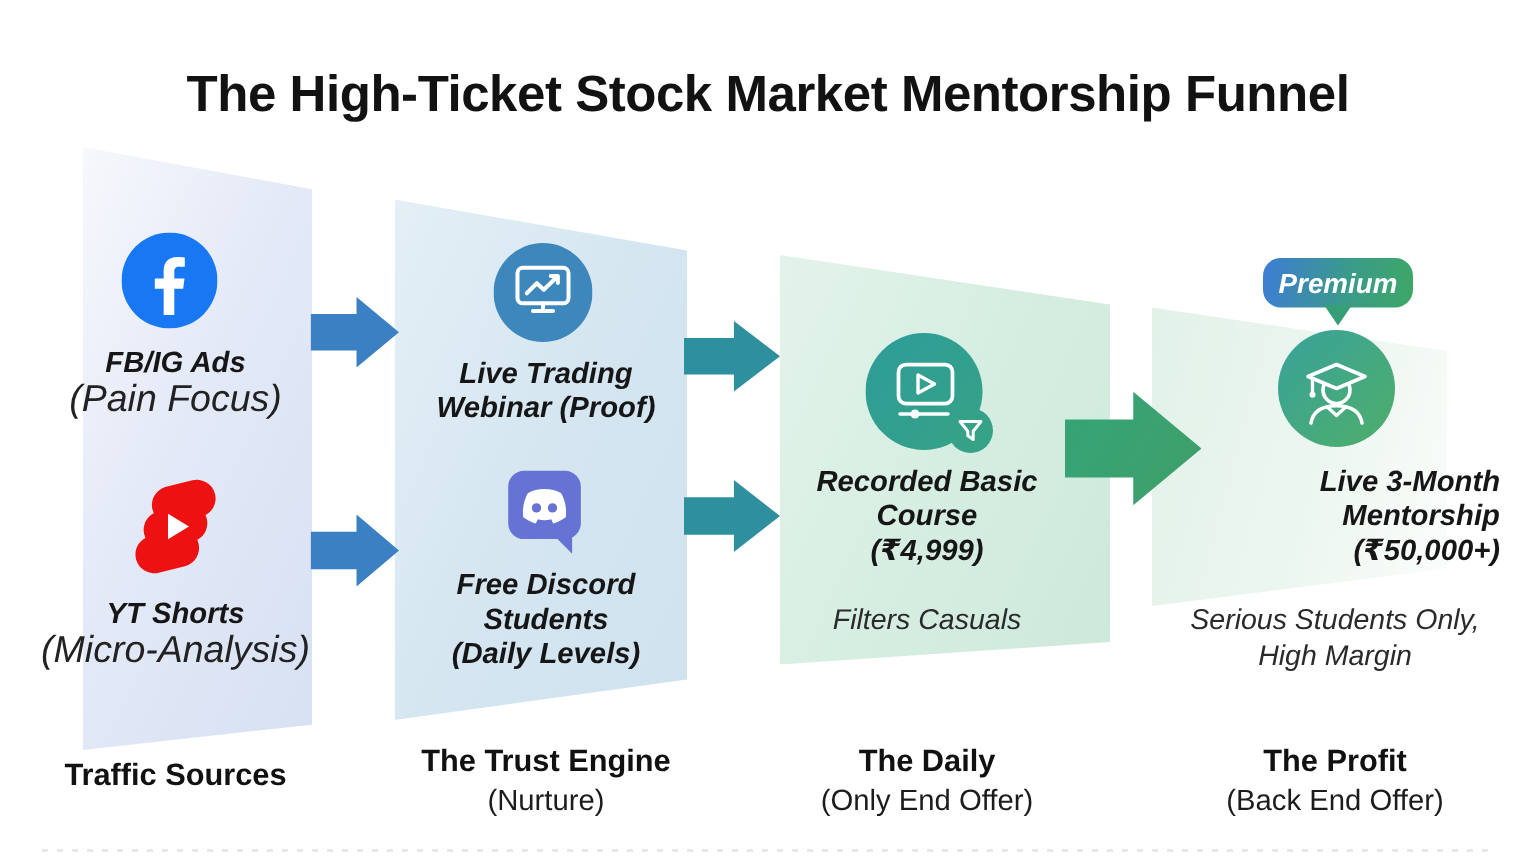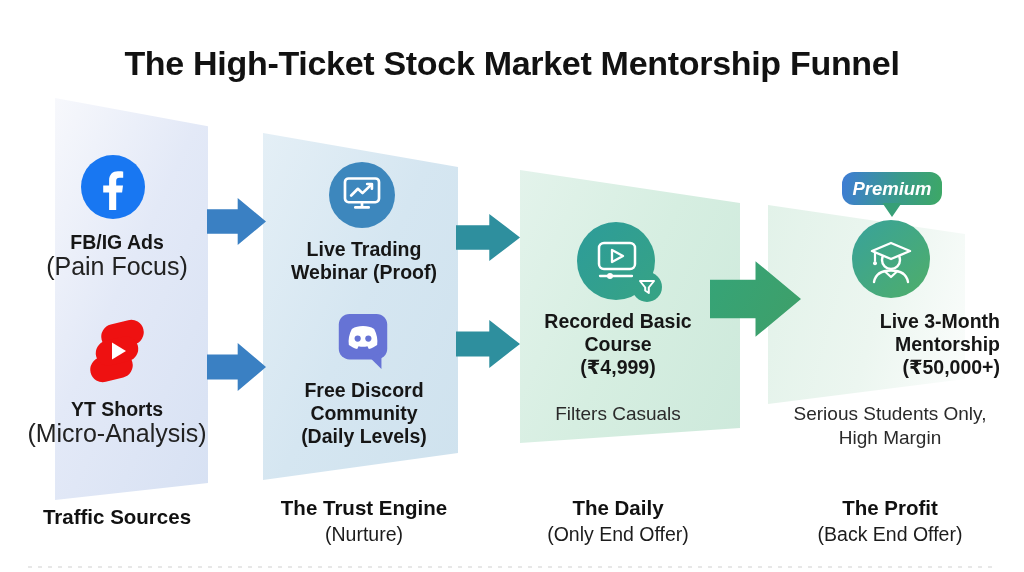--- a/index.html
+++ b/index.html
@@ -21,21 +21,21 @@
   .panel4{left:768px;top:205px;width:197px;height:199px;
     background:linear-gradient(105deg,#e2f2e9 0%,#ecf6f0 55%,#fbfdfc 100%);
     clip-path:polygon(0 0,100% 14.6%,100% 87.4%,0 100%);}
 
   .arrow{position:absolute;clip-path:polygon(0 26%,52% 26%,52% 4%,100% 50%,52% 96%,52% 74%,0 74%);}
   .arrow-blue{background:#3a80c3;}
   .arrow-teal{background:#2e8f9e;}
   .arrow-green{background:linear-gradient(120deg,#35a478,#3f9f68);
     clip-path:polygon(0 27%,50% 27%,50% 5%,100% 50%,50% 95%,50% 73%,0 73%);}
 
-  .txt{position:absolute;width:220px;text-align:center;}
+  .txt{position:absolute;width:220px;text-align:center;font-style:italic;}
   .b{font-weight:bold;font-size:19.5px;line-height:23px;}
   .r{font-weight:normal;font-size:25px;line-height:25px;color:#222;}
   .note{font-weight:normal;font-size:19px;line-height:24px;color:#2a2a2a;}
 
   .title{position:absolute;left:0;top:44px;width:1024px;text-align:center;
     font-size:34px;font-weight:bold;letter-spacing:-0.3px;color:#121212;}
 
   .footer-label{position:absolute;width:244px;text-align:center;}
   .footer-label .l1{font-weight:bold;font-size:20.5px;line-height:26px;color:#111;}
   .footer-label .l2{font-weight:normal;font-size:19.5px;line-height:27px;color:#1c1c1c;}
@@ -108,21 +108,21 @@
   <svg class="abs" style="left:332px;top:310px;" width="62" height="62" viewBox="0 0 64 64">
     <rect x="7" y="4" width="50" height="47" rx="11" fill="#6673d5"></rect>
     <path d="M39 49 L51 61 L51 44 Z" fill="#6673d5"></path>
     <path d="M20.5 19.5 C24 17.5 27.5 16.6 32 16.6 C36.5 16.6 40 17.5 43.5 19.5 C46.4 24.8 47.4 30.8 46.6 36 C43.8 38 40.9 39.4 38 40.3 L36.6 37.4 C33.6 38.2 30.4 38.2 27.4 37.4 L26 40.3 C23.1 39.4 20.2 38 17.4 36 C16.6 30.8 17.6 24.8 20.5 19.5 Z" fill="#ffffff"></path>
     <circle cx="26.5" cy="29.5" r="3.2" fill="#6673d5"></circle>
     <circle cx="37.5" cy="29.5" r="3.2" fill="#6673d5"></circle>
   </svg>
 
   <div class="txt" style="left:254px;top:379px;">
     <div class="b">Free Discord</div>
-    <div class="b">Community</div>
+    <div class="b">Students</div>
     <div class="b">(Daily Levels)</div>
   </div>
 
   <svg class="abs" style="left:577px;top:221px;" width="88" height="82" viewBox="0 0 88 82">
     <defs>
       <linearGradient id="tealGrad" x1="0" y1="0" x2="88" y2="82" gradientUnits="userSpaceOnUse">
         <stop offset="0" stop-color="#2d9c9a"></stop>
           <stop offset="1" stop-color="#37a383"></stop>
       </linearGradient>
     </defs>

